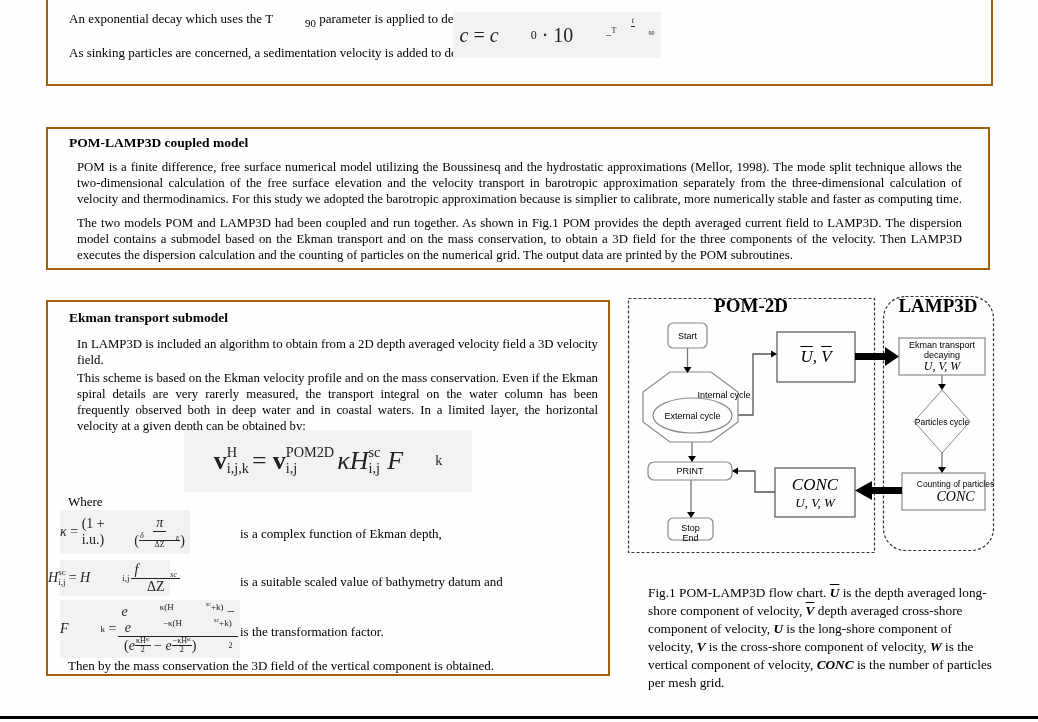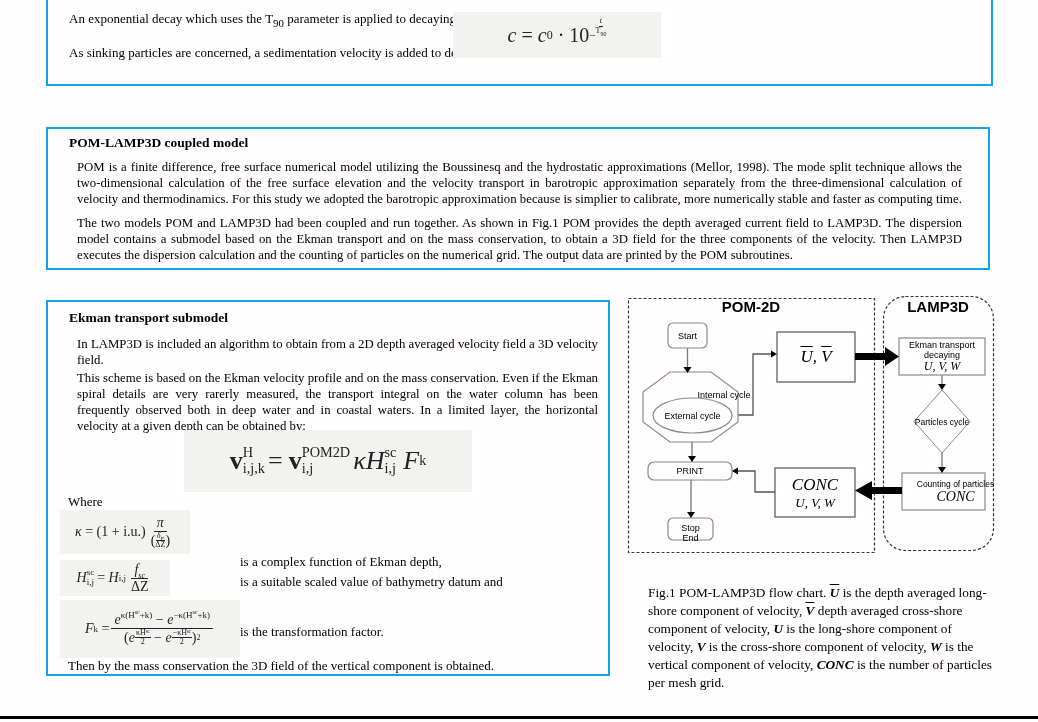--- a/index.html
+++ b/index.html
@@ -1,25 +1,25 @@
 <!DOCTYPE html>
 <html><head>
 <meta charset="utf-8">
 <style>
   html,body{margin:0;padding:0;background:#fff;}
   #page{position:relative;width:1038px;height:722px;background:#fffdfd;overflow:hidden;
         font-family:"Liberation Serif",serif;color:#000;}
-  .box{position:absolute;background:#fffdfd;border:2px solid #0ea5e9;box-sizing:border-box;}
+  .box{position:absolute;background:#fffdfd;border:2px solid #a16207;box-sizing:border-box;}
   #box1{left:46px;top:0;width:947px;height:86px;border-top:none;}
   #box2{left:46px;top:127px;width:944px;height:143px;}
   #box3{left:46px;top:300px;width:564px;height:376px;}
   .b-title{font-weight:bold;font-size:13.5px;}
   .b-text{font-size:12.8px;line-height:16px;text-align:justify;margin:8px;}
   #box1 .line{position:absolute;left:21px;font-size:13px;white-space:nowrap;}
-  sub,sup{line-height:0;}
+  sub,sup{line-height:0;margin-left:32px;}
 
   
   .patch{position:absolute;background:#f2f2f0;color:#222;display:flex;align-items:center;justify-content:center;}
   .frac{display:inline-flex;flex-direction:column;align-items:center;vertical-align:middle;margin:0 2px;}
   .frac>.num{border-bottom:1px solid #222;padding:0 3px;text-align:center;}
   .frac>.den{padding:0 3px;text-align:center;display:flex;align-items:center;}
   .supsub{display:inline-flex;flex-direction:column;align-items:flex-start;vertical-align:middle;
           font-size:55%;line-height:1.1;margin-right:3px;}
   .it{font-style:italic;}
   .bv{font-weight:bold;}
@@ -28,21 +28,21 @@
   .f-small sup{font-size:9px;}
   .expfrac{display:inline-flex;flex-direction:column;align-items:center;font-size:8px;line-height:1.05;vertical-align:super;}
   .expfrac>.num{border-bottom:1px solid #222;padding:0 1px;}
   .desc{position:absolute;font-size:13px;white-space:nowrap;}
 
   
   #flowchart{position:absolute;left:625px;top:290px;width:375px;height:272px;}
   #flowchart svg{position:absolute;left:0;top:0;}
   .fc-label{position:absolute;font-family:"Liberation Sans",sans-serif;font-size:9px;color:#000;
             text-align:center;display:flex;align-items:center;justify-content:center;flex-direction:column;}
-  .fc-title{font-family:Liberation Sans, sans-serif;font-weight:bold;font-size:15px;text-align:center;}
+  .fc-title{font-family:Liberation Serif, serif;font-weight:bold;font-size:19px;text-align:center;}
   .fc-math{font-family:"Liberation Serif",serif;font-style:italic;}
   .ol{text-decoration:overline;}
 
   
   #caption{position:absolute;left:648px;top:571px;width:346px;font-size:13.3px;line-height:18px;}
   .bi{font-weight:bold;font-style:italic;}
 
   #bottom-line{position:absolute;left:0;top:716px;width:1038px;height:3px;background:#000;}
 </style>
 </head>
@@ -106,21 +106,21 @@
           <span class="den">
             <span>(</span>
             <span class="expfrac" style="vertical-align:middle;">
               <span class="num it"><span>δ</span><sub style="font-size:6px;">E</sub></span>
               <span class="den">ΔZ</span>
             </span>
             <span>)</span>
           </span>
         </span>
     </div>
-    <div class="desc" style="left:192px;top:224px;margin-top:28px;">is a complex function of Ekman depth,</div>
+    <div class="desc" style="left:192px;top:224px;">is a complex function of Ekman depth,</div>
 
     <div class="patch f-small" style="left:12px;top:258px;width:110px;height:36px;">
       <span class="it">H</span><span class="supsub" style="font-size:9px;">
           <span>sc</span>
           <span>i,j</span>
         </span><span>=</span>&nbsp;<span class="it">H</span><sub style="font-size:9px;">i,j</sub><span class="frac">
           <span class="num it"><span>f</span><sub style="font-size:8px;">sc</sub></span>
           <span class="den">ΔZ</span>
         </span>
     </div>

